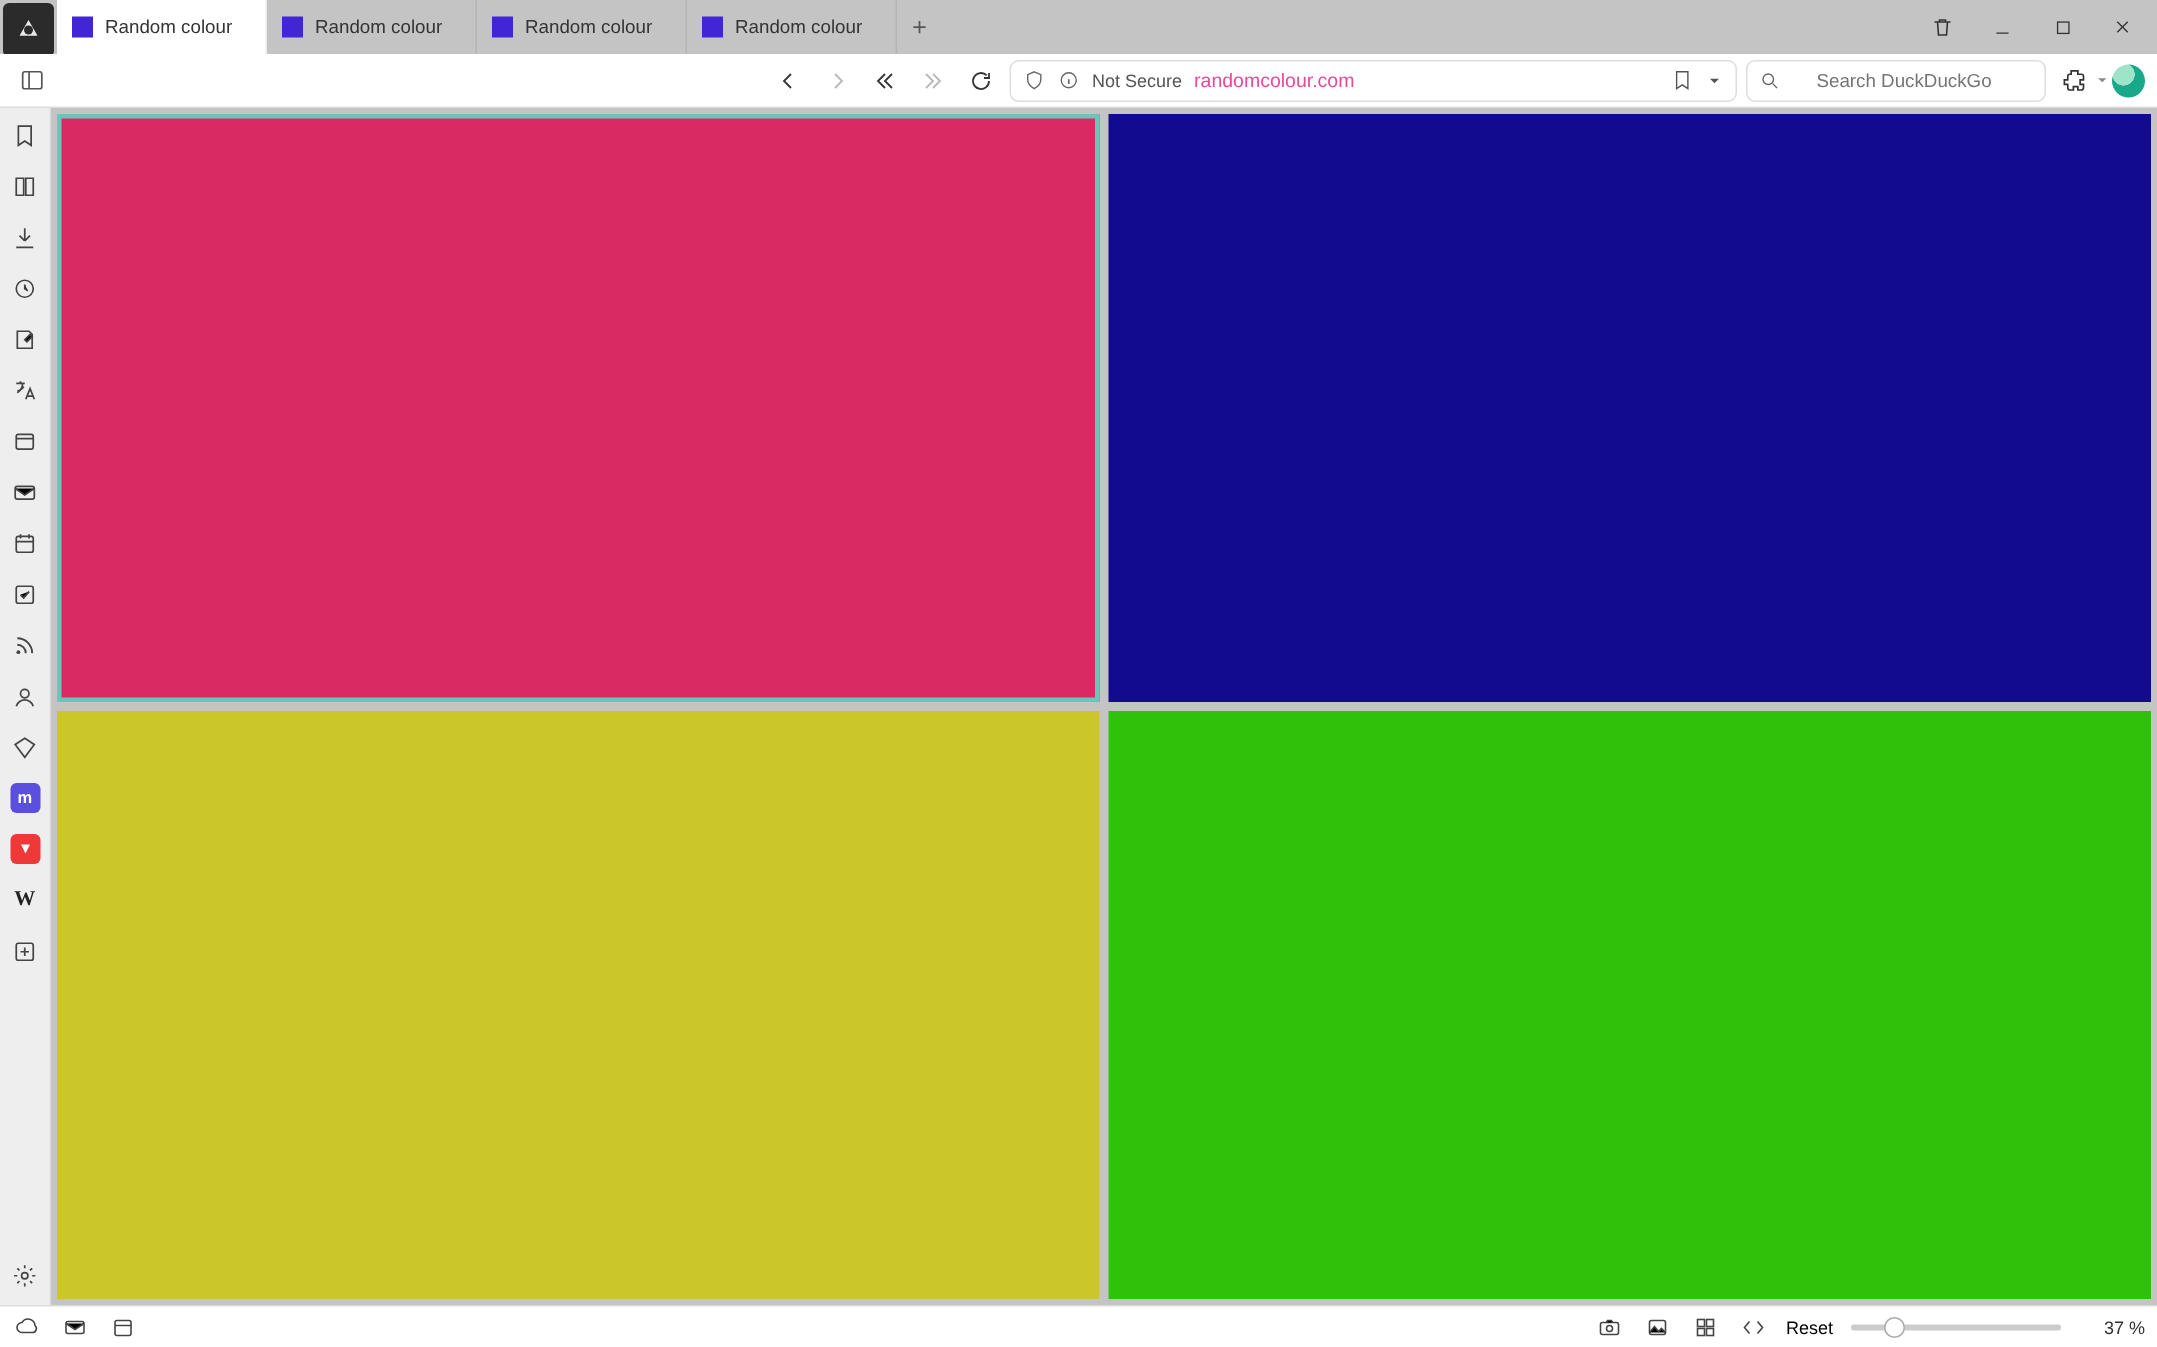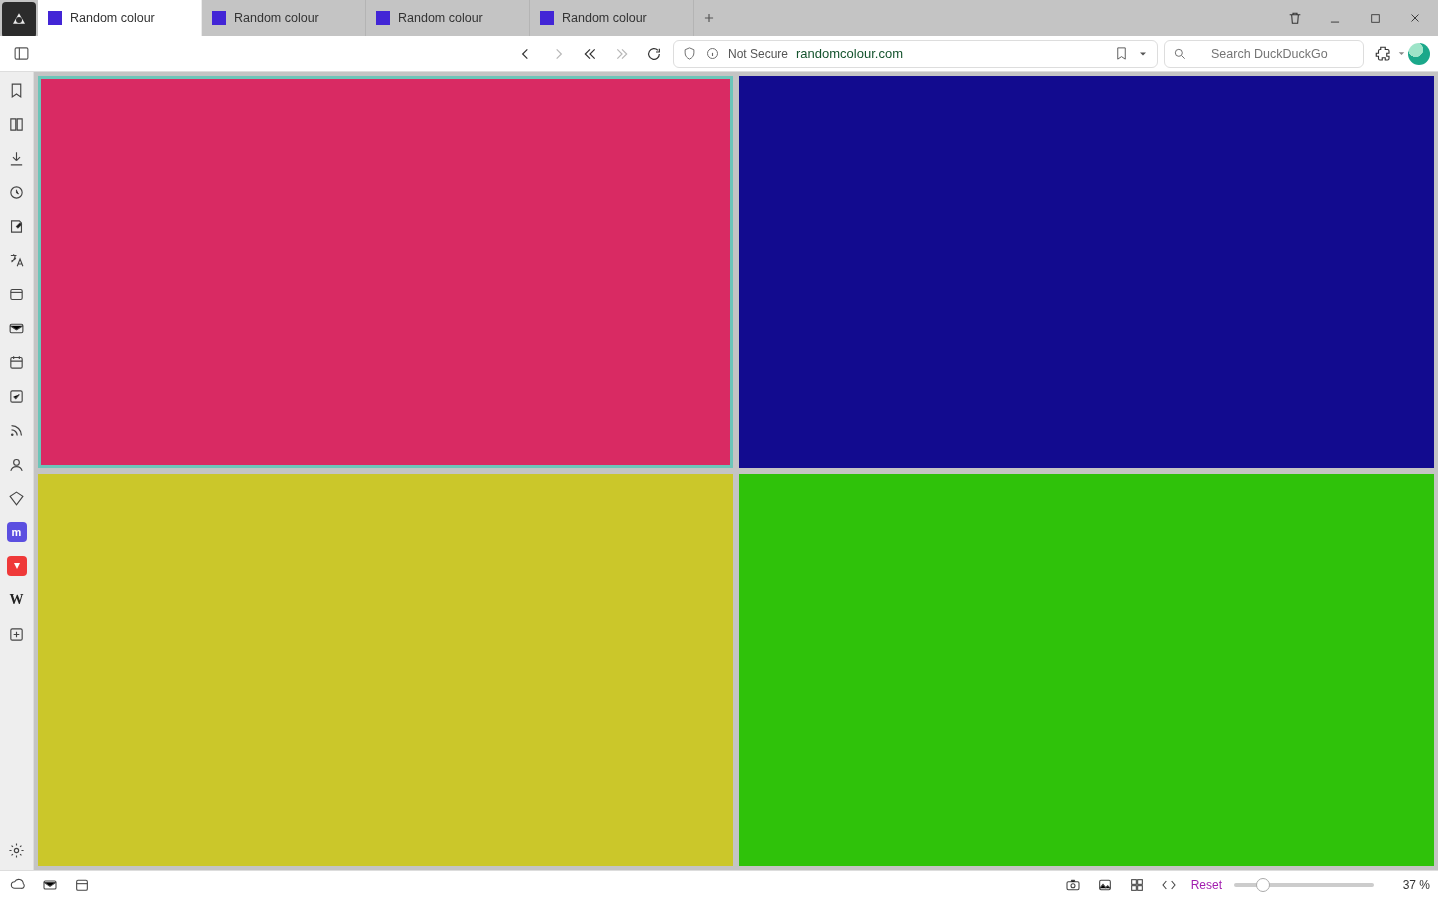--- a/index.html
+++ b/index.html
@@ -3,36 +3,36 @@
 <meta charset="utf-8">
 <style>
   * { box-sizing: border-box; margin: 0; padding: 0; font-family: -apple-system, BlinkMacSystemFont, "Segoe UI", Arial, sans-serif; }
   html, body { width: 1438px; height: 898px; overflow: hidden; background: #c4c4c4; }
 
   .window { width: 1438px; height: 898px; display: flex; flex-direction: column; background: #c4c4c4; }
 
   
   .tabstrip { height: 36px; display: flex; align-items: stretch; background: #c4c4c4; }
   .vivaldi-menu { width: 34px; height: 36px; display:flex; align-items:center; justify-content:center; background:#2b2b2b; border-radius:4px; margin:2px 2px 0 2px; }
-  .tab { width: 164px; display:flex; align-items:center; gap:8px; padding:0 10px; font-size:12.5px; color:#333; border-right:1px solid rgba(0,0,0,.08); cursor:default; }
+  .tab { width: 140px; display:flex; align-items:center; gap:8px; padding:0 10px; font-size:12.5px; color:#333; border-right:1px solid rgba(0,0,0,.08); cursor:default; }
   .tab.active { background:#fff; }
   .tab.inactive { background:#c4c4c4; }
   .favicon { width:14px; height:14px; background:#4225d6; flex:0 0 14px; }
   .newtab { width:30px; display:flex; align-items:center; justify-content:center; color:#555; font-size:16px; }
   .spacer { flex:1; }
   .winbtns { display:flex; align-items:center; gap:22px; padding:0 14px; color:#333; }
   .winbtn { width:18px; height:18px; display:flex; align-items:center; justify-content:center; }
 
   
   .addrrow { height:36px; background:#fff; display:flex; align-items:center; gap:6px; padding:0 8px; border-bottom:1px solid #ddd; }
   .ibtn { width:26px; height:26px; display:flex; align-items:center; justify-content:center; color:#555; border-radius:4px; }
   .ibtn.dis { opacity:.35; }
   .urlbox { flex:1; height:28px; display:flex; align-items:center; gap:8px; padding:0 8px; border:1px solid #ddd; border-radius:6px; background:#fff; }
   .notsecure { font-size:12px; color:#555; }
-  .url { font-size:13px; color:#14532d; border:none; outline:none; flex:1; background:transparent; }
+  .url { font-size:13px; color:#ec4899; border:none; outline:none; flex:1; background:transparent; }
   .bkmk { display:flex; align-items:center; gap:2px; color:#555; }
   .searchbox { width:200px; height:28px; display:flex; align-items:center; gap:24px; padding:0 8px; border:1px solid #ddd; border-radius:6px; background:#fff; color:#888; font-size:12.5px; }
   .searchbox input { border:none; outline:none; flex:1; font-size:12.5px; color:#333; background:transparent; }
   .avatar { width:22px; height:22px; border-radius:50%; background: radial-gradient(circle at 35% 30%, #9de4c8 0 35%, #1aa88a 36% 100%); margin-left:6px; }
 
   
   .bodyarea { flex:1; display:flex; min-height:0; }
 
   
   .panel { width:34px; background:#eee; display:flex; flex-direction:column; align-items:center; padding-top:8px; gap:14px; border-right:1px solid #ddd; }
@@ -44,21 +44,21 @@
 
   
   .content { flex:1; display:grid; grid-template-columns:1fr 1fr; grid-template-rows:1fr 1fr; gap:6px; padding:4px 4px 4px 4px; background:#c4c4c4; }
   .tile { width:100%; height:100%; }
   .tile.active-tile { outline:3px solid #6cc5b9; outline-offset:-3px; }
 
   
   .status { height:28px; background:#fff; border-top:1px solid #ddd; display:flex; align-items:center; padding:0 8px; gap:12px; }
   .status .sicon { width:20px; height:20px; display:flex; align-items:center; justify-content:center; color:#444; }
   .status-spacer { flex:1; }
-  .reset { font-size:12px; color:#a21caf; }
+  .reset { font-size:12px; color:#000000; }
   .slider { width:140px; height:4px; background:#ccc; position:relative; border-radius:2px; }
   .slider .thumb { position:absolute; top:-5px; width:14px; height:14px; border-radius:50%; background:#fff; border:1px solid #aaa; }
   .zoomv { font-size:12px; color:#333; width:44px; text-align:right; }
 
   svg { display:block; }
 </style>
 </head>
 <body>
 
 <div class="window">

